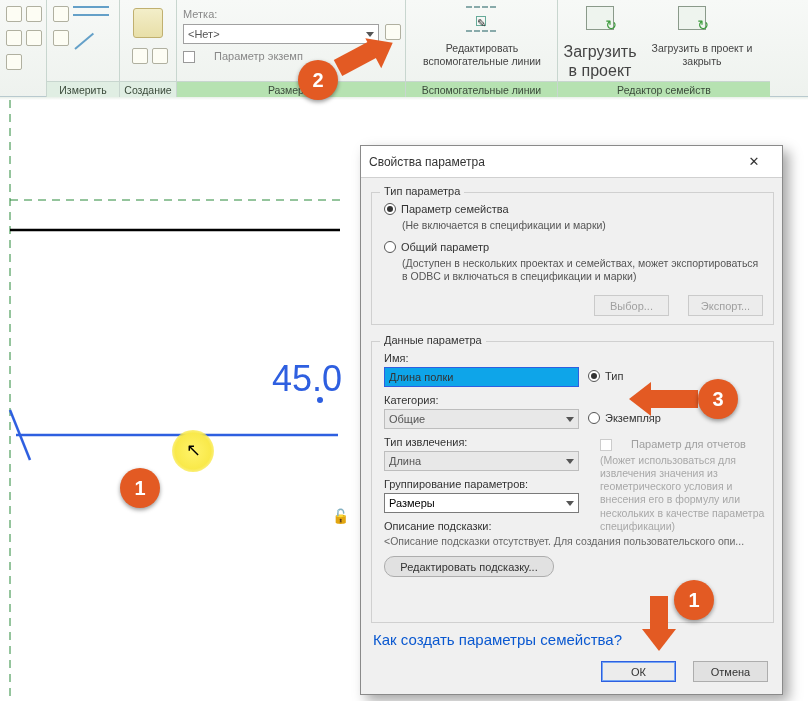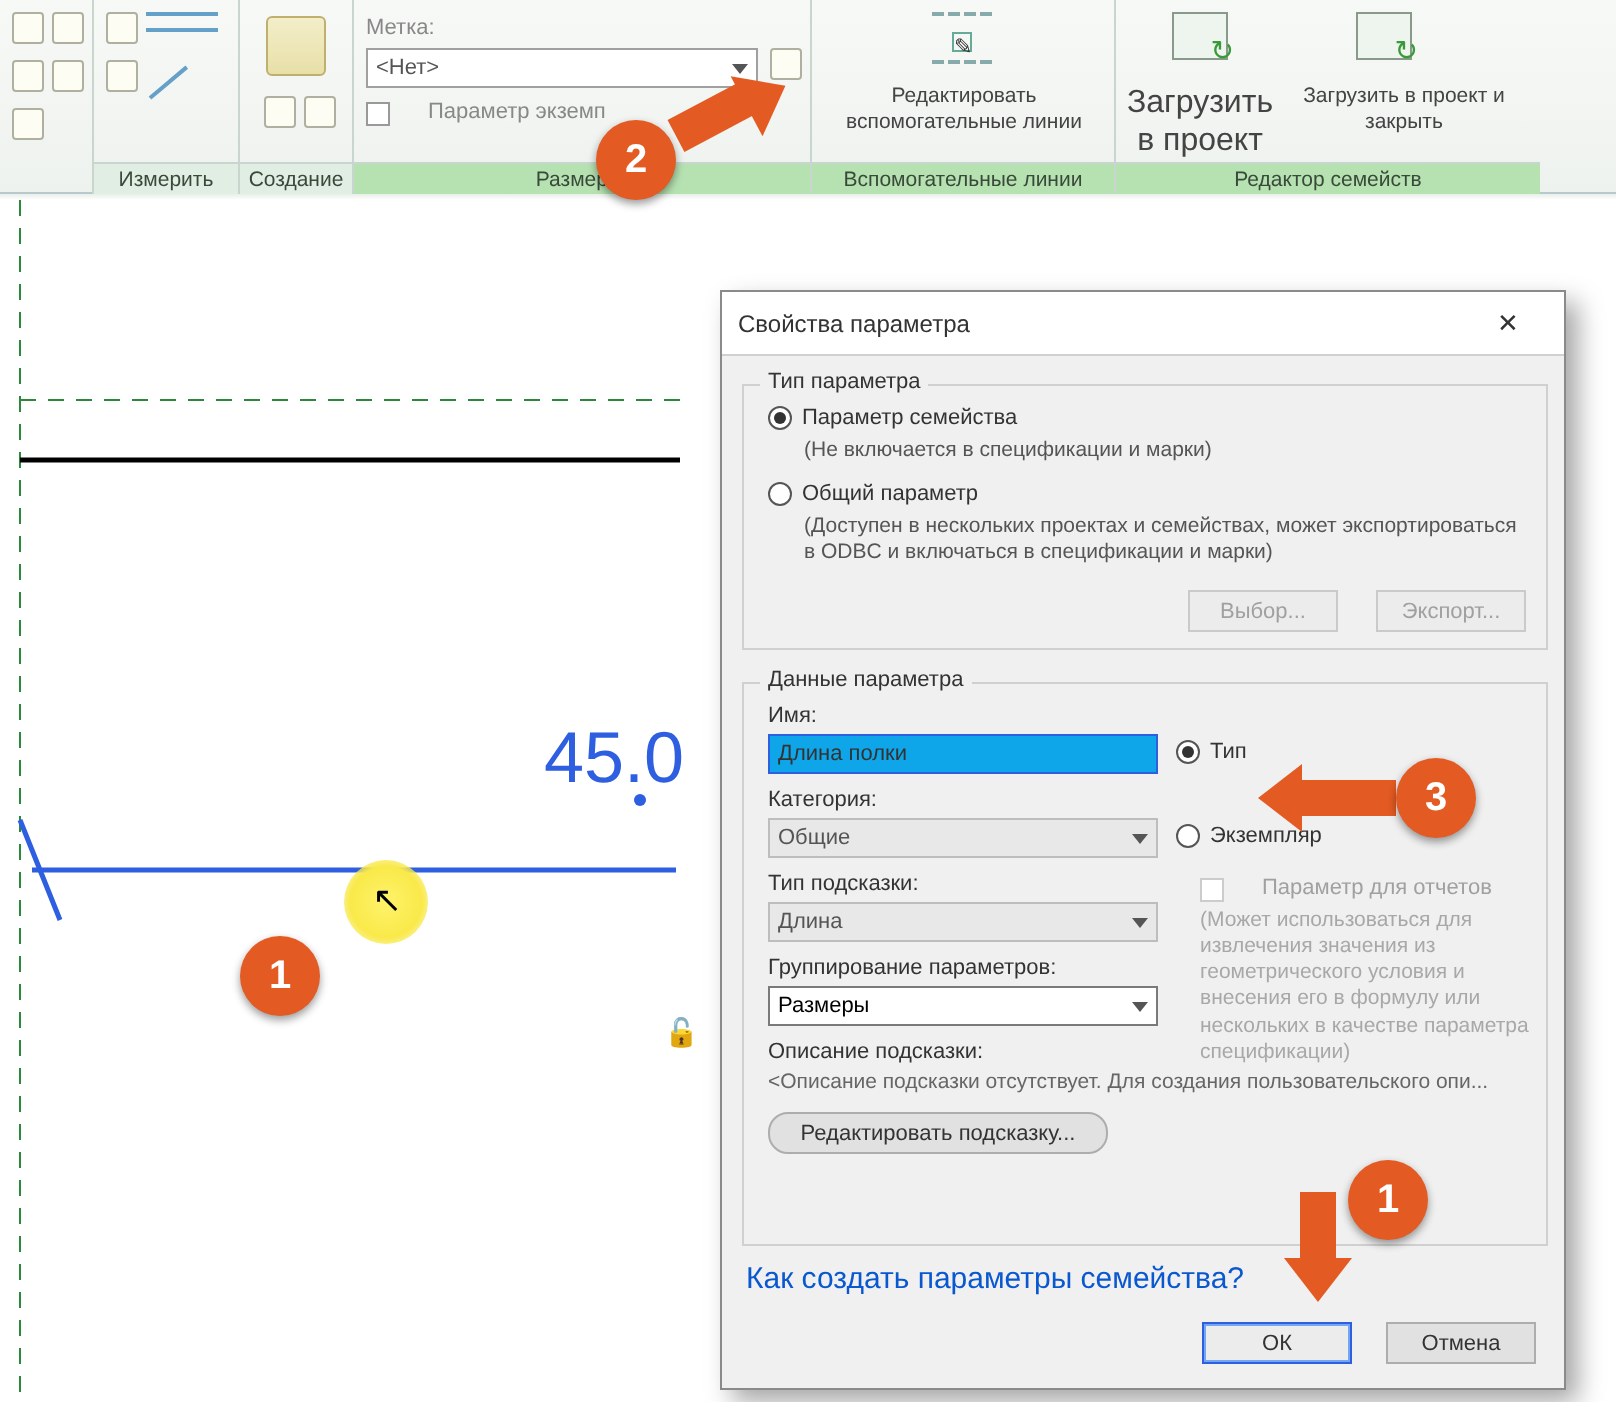--- a/index.html
+++ b/index.html
@@ -350,21 +350,21 @@
     <div class="field-label" style="position:absolute;left:12px;top:52px;">Категория:</div>
     <div class="dropdown" style="position:absolute;left:12px;top:67px;width:195px;">
       <span>Общие</span>
       <span class="chev"></span>
     </div>
     <div class="radio" style="position:absolute;left:216px;top:70px;">
       <span class="radio-dot"></span>
       <span>Экземпляр</span>
     </div>
 
-    <div class="field-label" style="position:absolute;left:12px;top:94px;">Тип подсказки:</div>
+    <div class="field-label" style="position:absolute;left:12px;top:94px;">Тип извлечения:</div>
     <div class="dropdown" style="position:absolute;left:12px;top:109px;width:195px;">
       <span>Длина</span>
       <span class="chev"></span>
     </div>
 
     <div class="checkbox" style="position:absolute;left:228px;top:96px;color:#a0a0a0;">
       <span class="checkbox-box" style="border-color:#ccc;"></span>
       <span>Параметр для отчетов</span>
     </div>
     <div class="note disabled" style="position:absolute;left:228px;top:112px;width:168px;">(Может использоваться для извлечения значения из геометрического условия и внесения его в формулу или нескольких в качестве параметра спецификации)</div>

